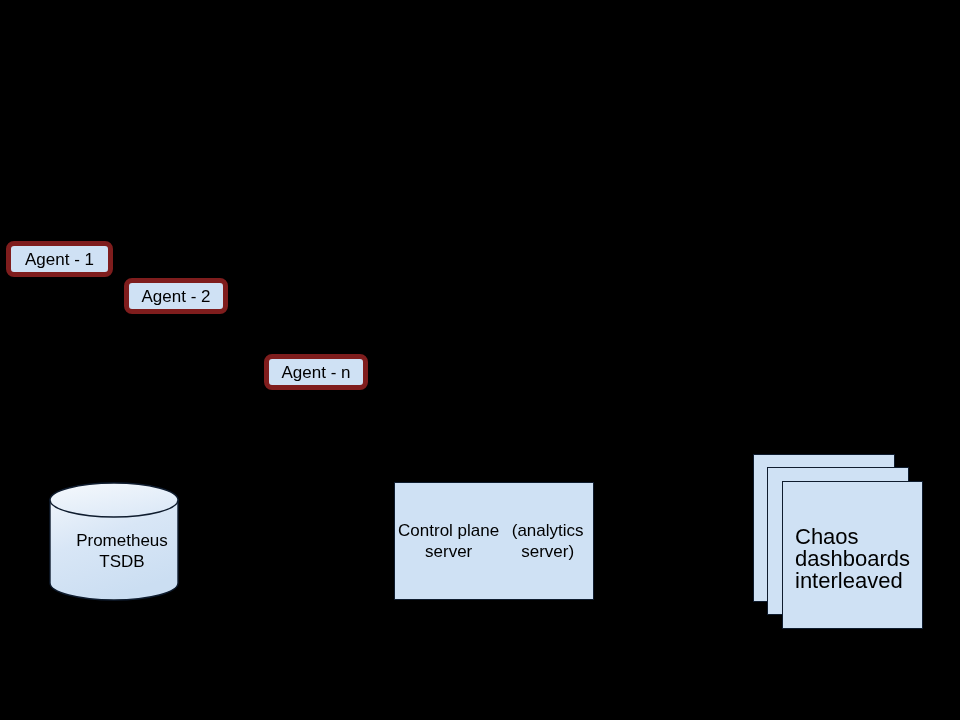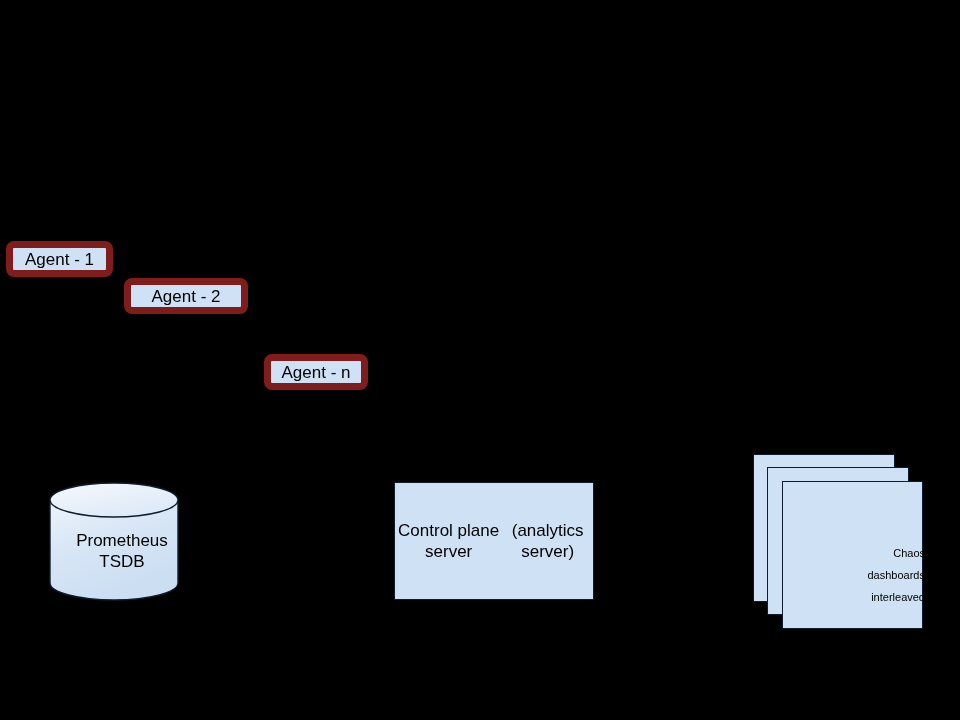--- a/index.html
+++ b/index.html
@@ -18,33 +18,33 @@
     position: relative;
     width: 960px;
     height: 720px;
     background: #000000;
   }
 
   
   .agent-box {
     position: absolute;
     background: #cfe1f4;
-    border: 7px solid #7f1d1d;
+    border: 5px solid #7f1d1d;
     border-radius: 8px;
     display: flex;
     align-items: center;
     justify-content: center;
     color: #000000;
     font-size: 17px;
     line-height: 1;
     white-space: nowrap;
     box-sizing: border-box;
   }
   #agent-1 { left: 6px;   top: 241px; width: 107px; height: 36px; }
-  #agent-2 { left: 124px; top: 278px; width: 124px; height: 36px; text-align: right; }
+  #agent-2 { left: 124px; top: 278px; width: 104px; height: 36px; text-align: right; }
   #agent-n { left: 264px; top: 326px; width: 104px; height: 36px; margin-top: 28px; }
 
   
   #tsdb-cylinder {
     position: absolute;
     left: 49px;
     top: 482px;
     width: 130px;
     height: 119px;
   }
@@ -100,25 +100,24 @@
   }
   #stack-back   { left: 0px;  top: 0px;  width: 142px; height: 148px; }
   #stack-middle { left: 14px; top: 13px; width: 142px; height: 148px; }
   #stack-front  { left: 29px; top: 27px; width: 141px; height: 148px; }
   .stack-label {
     position: absolute;
     left: 42px;
     top: 72px;
     width: 130px;
     color: #000000;
-    font-size: 11px;
+    font-size: 22px;
     line-height: 22px;
-    text-align: right;
+    text-align: left;
     pointer-events: none;
-    margin-top: 16px;
   }
   .stack-label span { display: block; }
 
   
   #arrow-to-dashboards {
     position: absolute;
     left: 744px;
     top: 528px;
     width: 42px;
     height: 20px;

